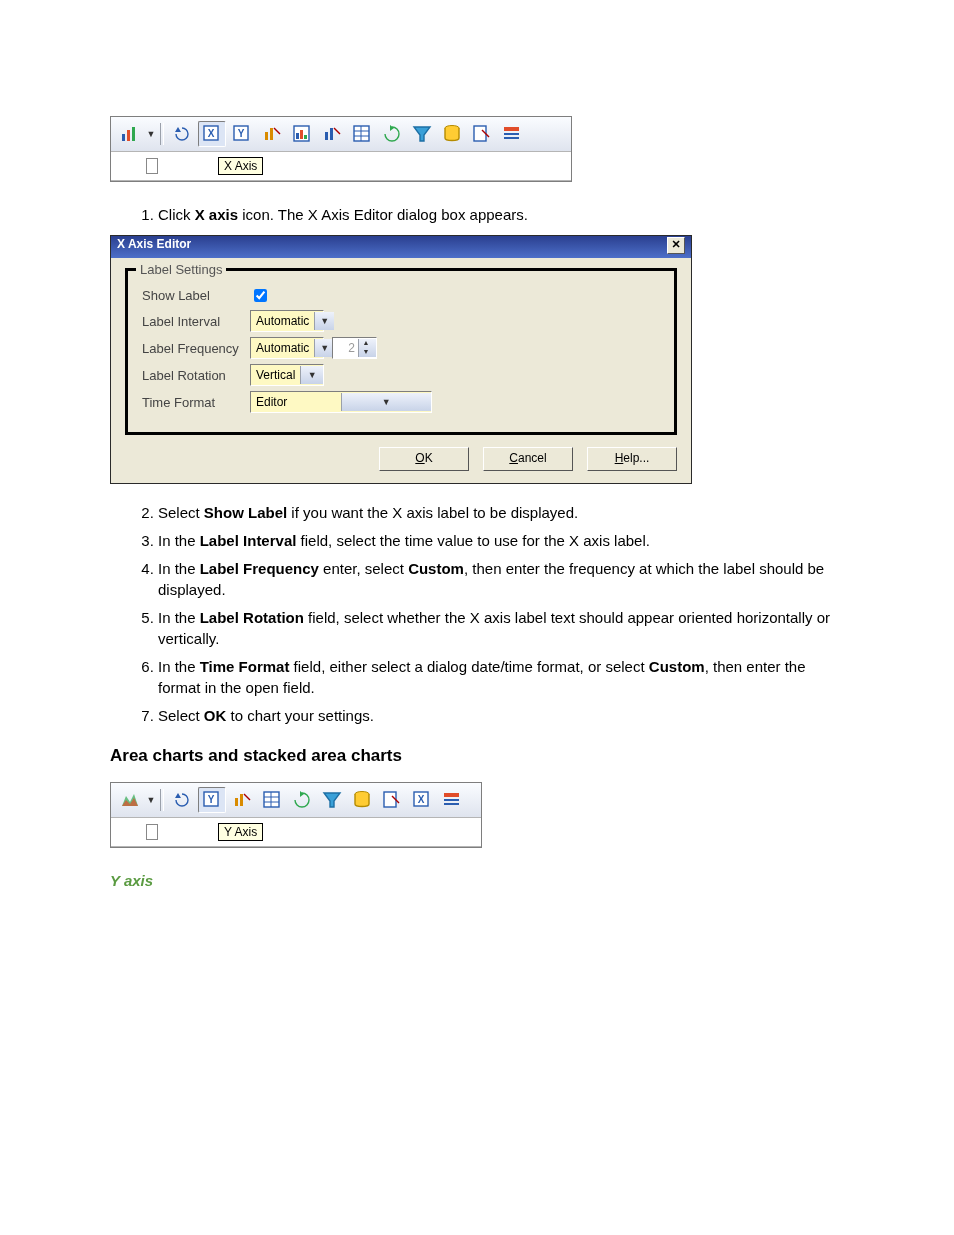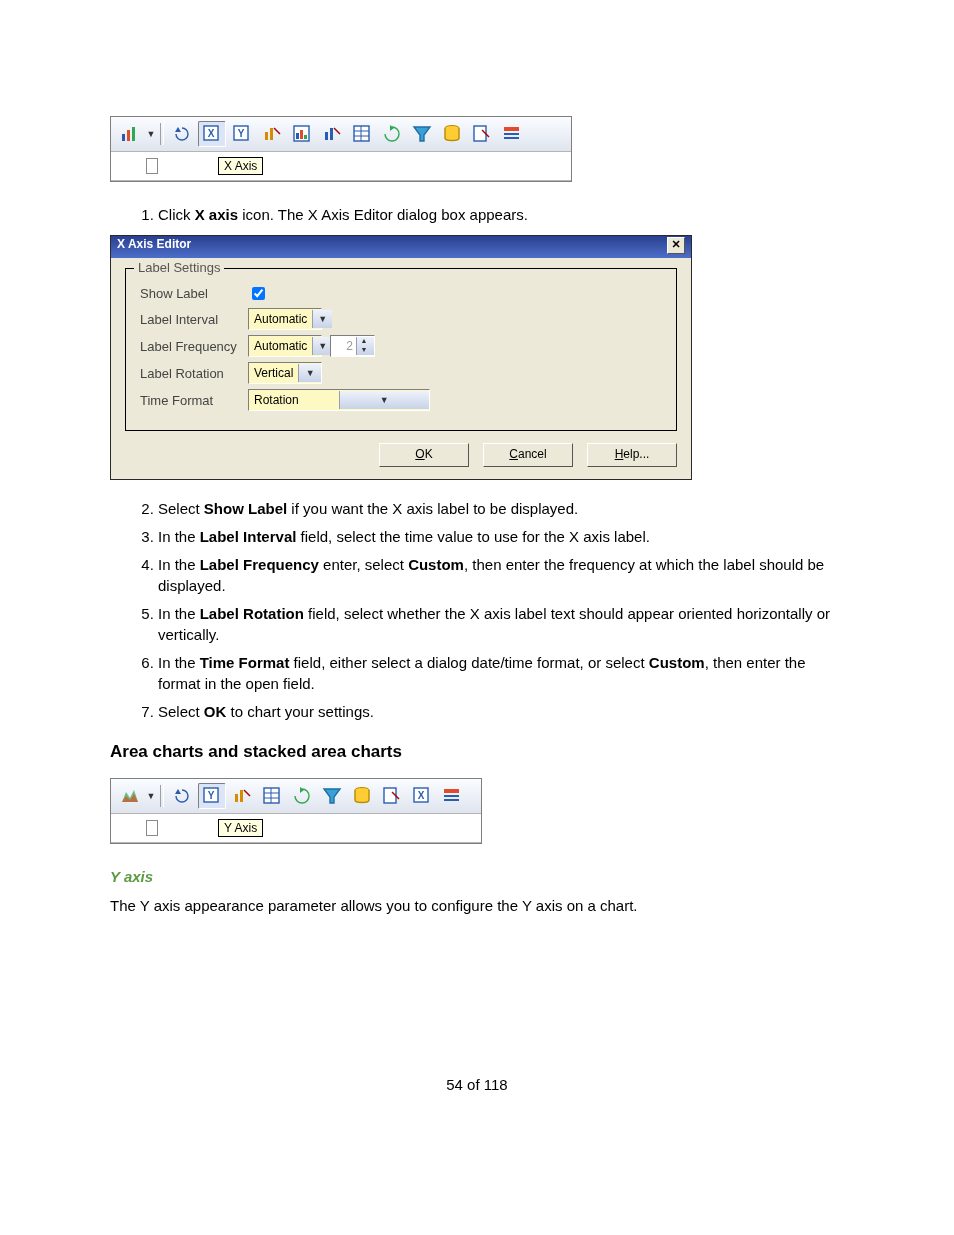--- a/index.html
+++ b/index.html
@@ -22,21 +22,21 @@
   .tb-sep{width:2px;height:22px;margin:0 3px;border-left:1px solid #9aa0aa;border-right:1px solid #fff}
   .tooltip{display:inline-block;padding:1px 5px;font-size:12px;background:#ffffe1;border:1px solid #000;color:#000}
   .ico{width:20px;height:20px;display:block}
   .ico rect,.ico path,.ico circle,.ico polygon{stroke-width:1.4}
 
   
   .dialog{width:580px;margin:4px 0 18px;border:1px solid #2a2a2a}
   .dlg-title{display:flex;align-items:flex-start;justify-content:space-between;height:20px;padding:1px 6px 1px 6px;background:linear-gradient(#2a3f8f,#4d6fc9);color:#fff;font-size:12px;font-weight:bold}
   .dlg-close{width:16px;height:15px;background:#ece9d8;border:1px solid;border-color:#fff #555 #555 #fff;color:#000;font-size:11px;line-height:13px;text-align:center;font-weight:bold;font-family:Arial}
   .dlg-body{background:#ece9d8;padding:10px 14px 12px}
-  .fieldset{border:1px solid #000000;padding:10px 14px 14px;position:relative;margin-bottom:12px}
+  .fieldset{border:3px solid #000000;padding:10px 14px 14px;position:relative;margin-bottom:12px}
   .legend{position:absolute;top:-9px;left:8px;padding:0 4px;font-size:13px;color:#555;background:#ece9d8}
   .row{display:flex;align-items:center;margin:5px 0}
   .row > .lbl{width:108px;font-size:13px;color:#444}
   .cb{width:13px;height:13px}
   .dd{display:inline-flex;align-items:center;height:20px;font-size:12px;background:#fef9c3;border:1px solid;border-color:#7e7e7e #fff #fff #7e7e7e}
   .dd > span{flex:1;padding:0 5px;color:#000}
   .dd > .arrow{width:16px;height:18px;display:flex;align-items:center;justify-content:center;font-size:9px;color:#333;background:linear-gradient(#eef2fb,#c8d3e8);border-left:1px solid #9aa0aa}
   .dd.sm{width:72px}
   .dd.md{width:180px}
   .spin{display:inline-flex;align-items:center;height:20px;margin-left:8px;background:#fff;border:1px solid;border-color:#7e7e7e #fff #fff #7e7e7e}
@@ -199,21 +199,21 @@
         <span class="lbl">Label Rotation</span>
         <span class="dd sm">
           <span>Vertical</span>
               <span class="arrow">▼</span>
         </span>
       </div>
 
       <div class="row">
         <span class="lbl">Time Format</span>
         <span class="dd md">
-          <span>Rotation</span>
+          <span>Editor</span>
               <span class="arrow">▼</span>
         </span>
       </div>
     </div>
 
     <div class="dlg-btns">
       <span class="win-btn"><u>O</u>K</span>
       <span class="win-btn"><u>C</u>ancel</span>
       <span class="win-btn"><u>H</u>elp...</span>
     </div>
@@ -306,16 +306,14 @@
           </svg>
     </span>
   </div>
   <div class="toolbar-row tooltip-row">
     <span style="display:inline-block;width:10px;border:1px solid #888;height:14px;margin-right:60px"></span>
     <span class="tooltip">Y Axis</span>
   </div>
 </div>
 
 <p class="green-italic">Y axis</p>
-<p class="body-text">The Y axis appearance parameter allows you to configure the Y axis on a chart.</p>
-
-<div class="footer">54 of 118</div>
+
 </div>
 
 </body></html>

